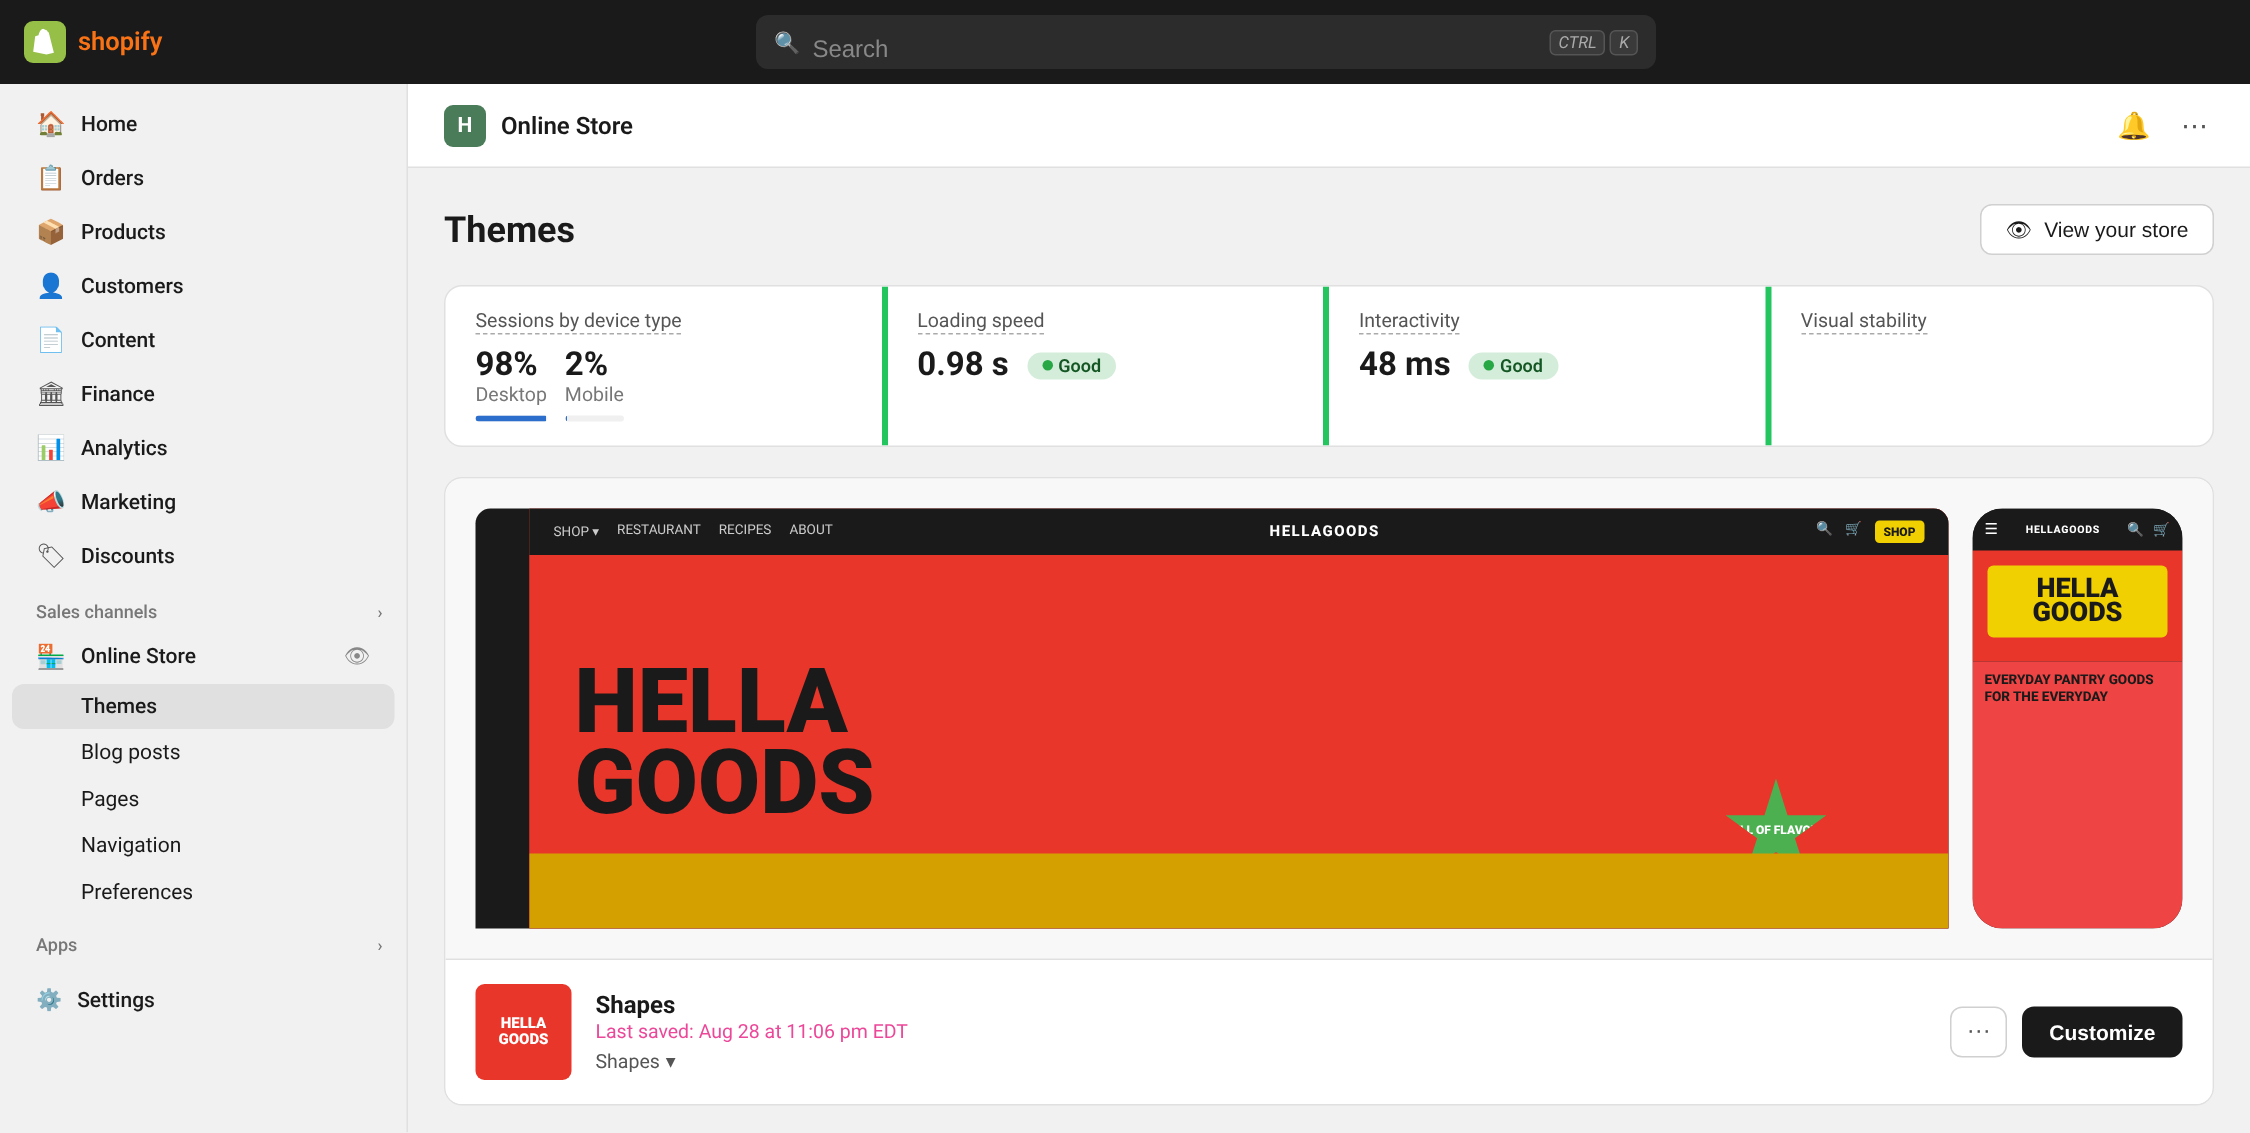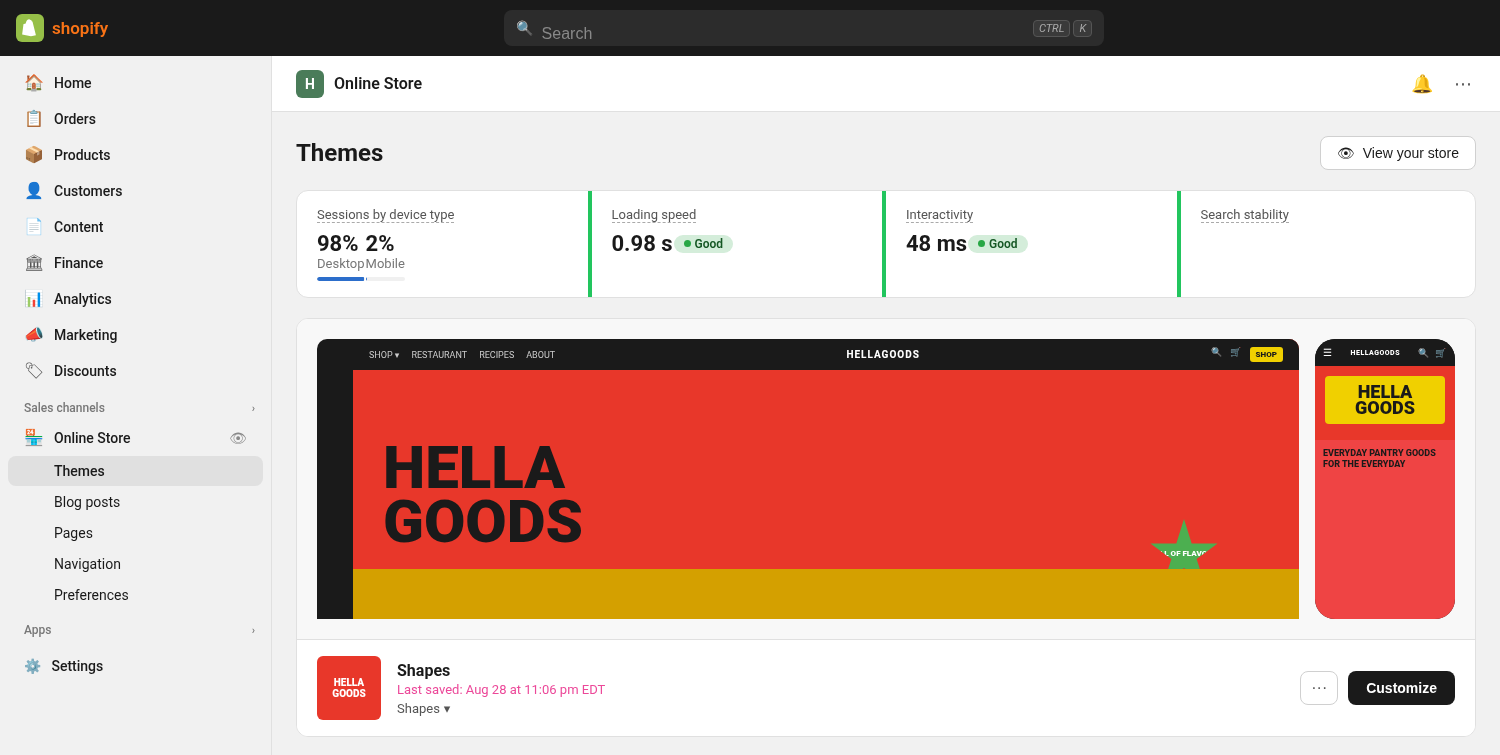--- a/index.html
+++ b/index.html
@@ -258,21 +258,21 @@
       align-items: center;
       gap: 4px;
     }
     .metric-label-dotted {
       border-bottom: 1px dashed #aaa;
       cursor: help;
     }
     .metric-value-row {
       display: flex;
       align-items: center;
-      gap: 1px;
+      gap: 12px;
     }
     .metric-value {
       font-size: 22px;
       font-weight: 700;
       color: #1a1a1a;
     }
     .metric-sub {
       display: flex;
       align-items: center;
       gap: 6px;
@@ -709,21 +709,21 @@
             <span class="metric-label-dotted">Interactivity</span>
           </div>
           <div class="metric-value-row">
             <span class="metric-value">48 ms</span>
             <span class="badge-good">Good</span>
           </div>
         </div>
 
         <div class="metric-card">
           <div class="metric-label">
-            <span class="metric-label-dotted">Search stability</span>
+            <span class="metric-label-dotted">Visual stability</span>
           </div>
         </div>
       </div>
 
       <div class="theme-card">
         <div class="theme-preview">
 
           <div class="preview-desktop">
             <div class="hella-goods-desktop">
               <div class="hg-nav">

